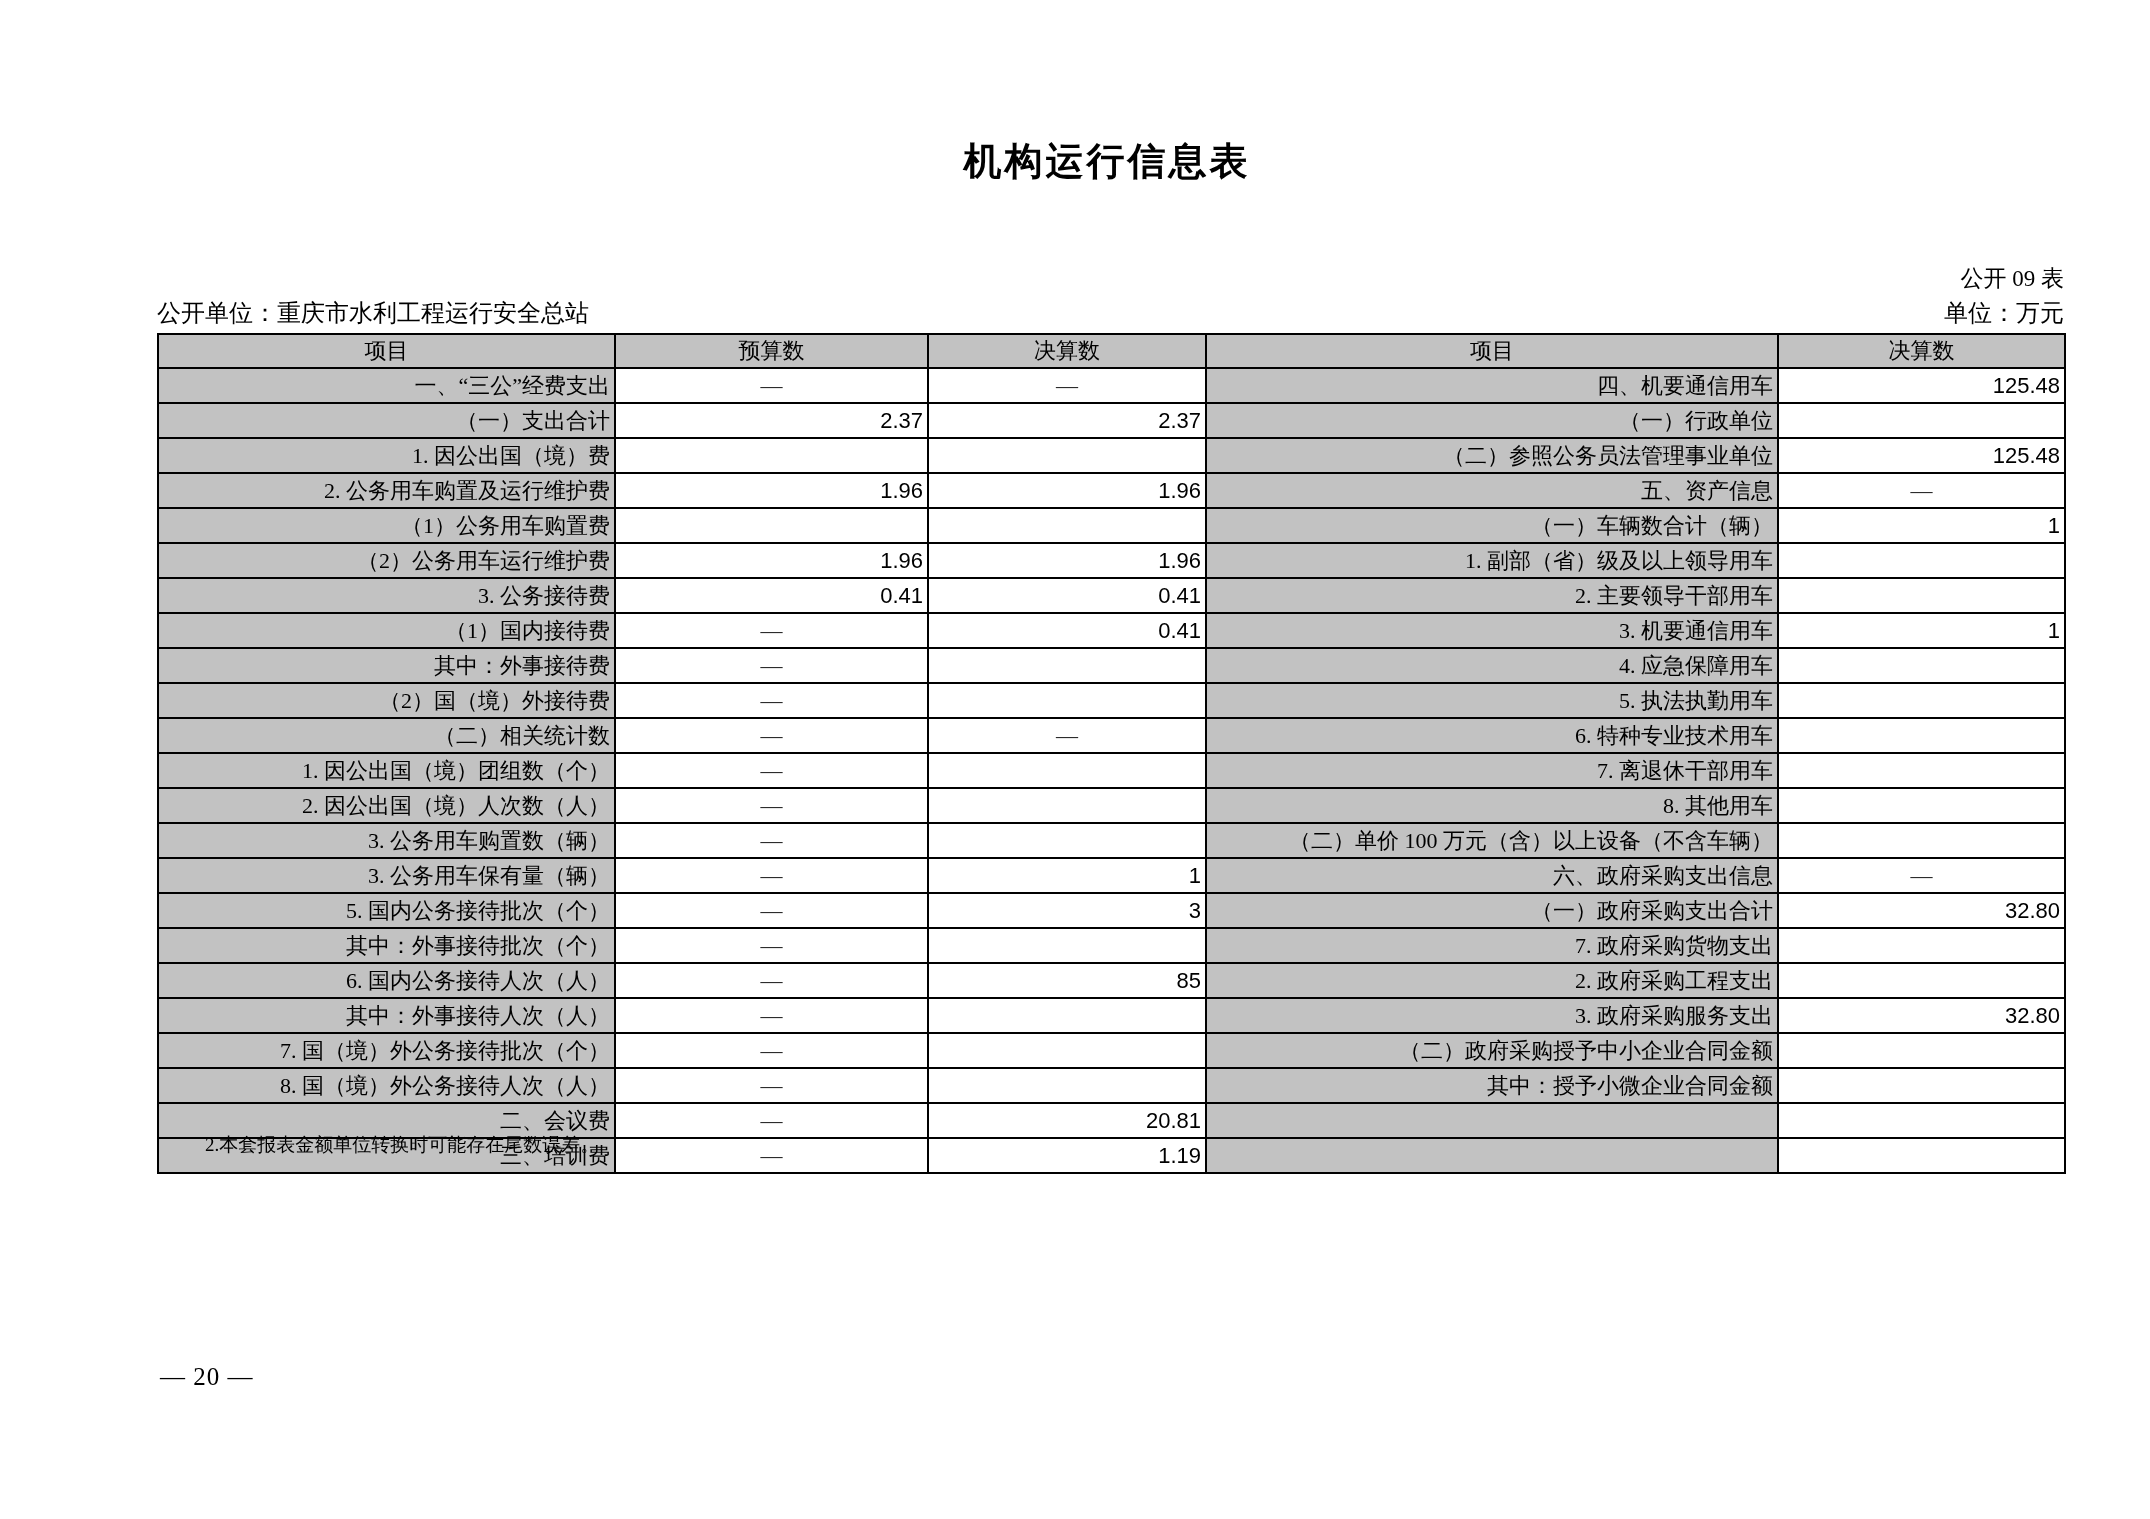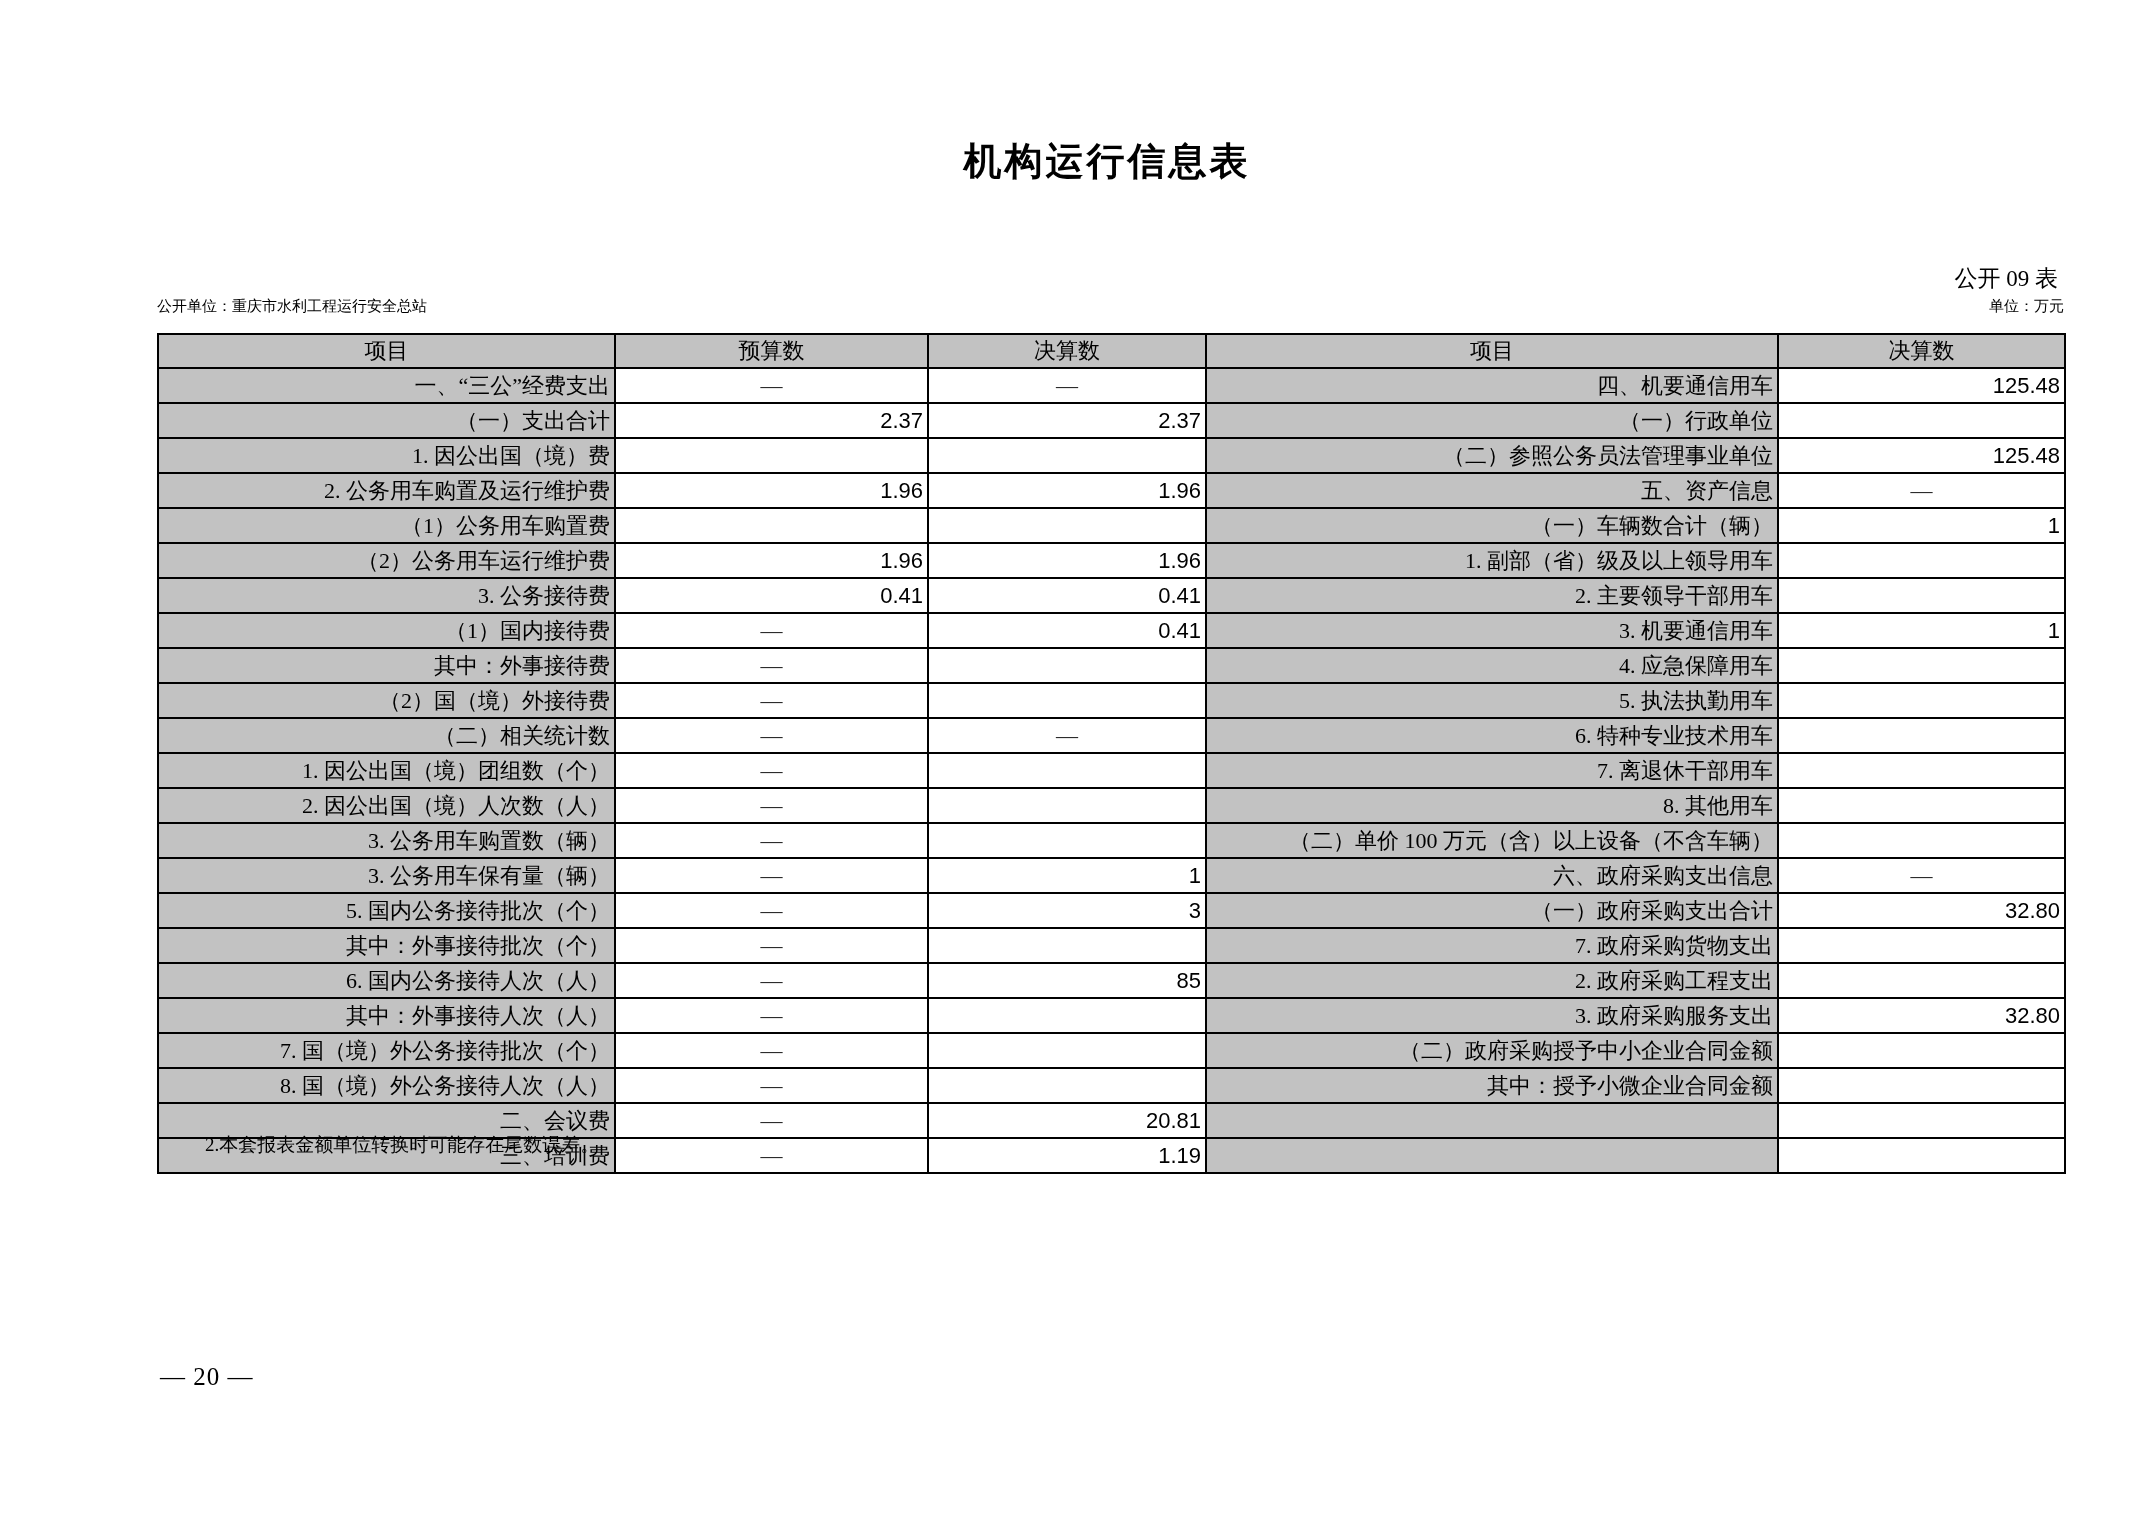--- a/index.html
+++ b/index.html
@@ -5,26 +5,26 @@
   html,body { margin:0; padding:0; background:#fff; }
   .page {
     position:relative; width:2150px; height:1519px; background:#ffffff;
     font-family:"Liberation Serif", serif; color:#000; overflow:hidden;margin-left:32px;
   }
   .doc-title {
     position:absolute; top:136px; left:0; width:2150px;
     text-align:center; font-size:38px; font-weight:bold; letter-spacing:3px;
   }
   .form-code {
-    position:absolute; top:263px; left:119px; width:1907px;
+    position:absolute; top:263px; left:125px; width:1907px;
     text-align:right; font-size:23px;
   }
   .meta-line {
     position:absolute; top:297px; left:125px; width:1907px;
-    font-size:15px; display:flex; justify-content:space-between;
+    font-size:24px; display:flex; justify-content:space-between;
   }
   table.main {
     position:absolute; top:333px; left:125px; width:1907px;
     border-collapse:collapse; table-layout:fixed;
   }
   table.main th, table.main td {
     border:2px solid #000; overflow:hidden; white-space:nowrap;
     padding:0 4px; height:33px; font-size:22px; line-height:1;
   }
   table.main th {

